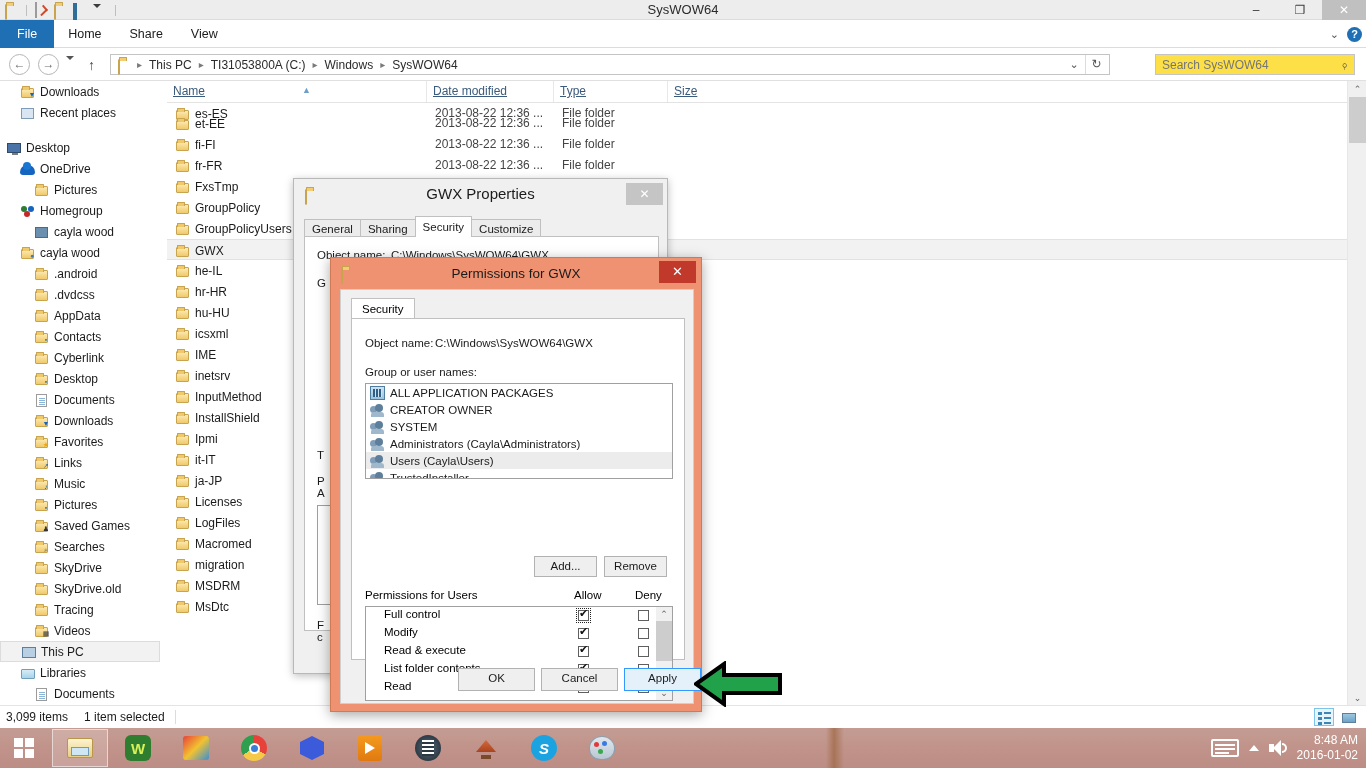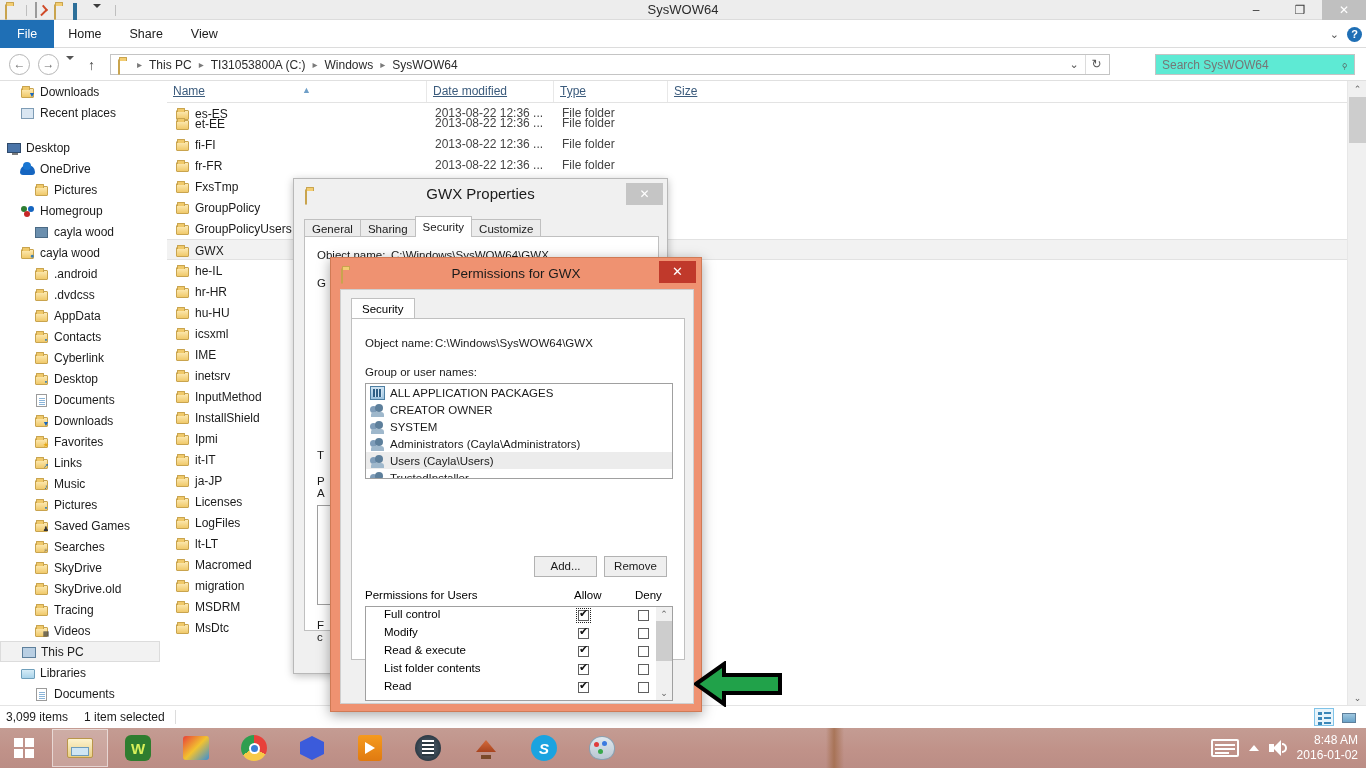--- a/index.html
+++ b/index.html
@@ -64,21 +64,21 @@
             border-top:4px solid #555; }
   #upbtn { position:absolute; left:88px; top:8px; font-size:14px; color:#444; }
   #crumbbox { position:absolute; left:110px; top:5px; width:1000px; height:21px;
               border:1px solid #c4c4c4; background:#fff; display:flex; align-items:center; padding-left:6px;}
   .crumb { font-size:12px; color:#2b2b2b; padding:0 3px; }
   .csep { color:#7a7a7a; font-size:10px; padding:0 4px; }
   #crumb-right { position:absolute; right:2px; top:0; height:19px; display:flex; align-items:center; }
   .cb { width:22px; height:19px; text-align:center; line-height:19px; color:#555; font-size:11px; }
   .cb.refresh { border-left:1px solid #dcdcdc; font-size:12px; }
   #searchbox { position:absolute; left:1155px; top:5px; width:200px; height:21px;
-               border:1px solid #c4c4c4; background:#5eead4; display:flex; align-items:center; padding:0 6px; }
+               border:1px solid #c4c4c4; background:#fde047; display:flex; align-items:center; padding:0 6px; }
   #searchbox span.ph { color:#767676; font-size:12px; flex:1; }
   .mag { color:#555; font-size:12px; transform:rotate(-45deg); display:inline-block; }
 
   
   #content { position:absolute; top:80px; left:0; width:1366px; height:625px; background:#fff;
              border-top:1px solid #e0e0e0; }
 
   
   #sidebar { position:absolute; left:0; top:0; width:160px; height:625px; overflow:hidden; }
   .navrow { height:21px; display:flex; align-items:center; font-size:12px; color:#1b1b1b;
@@ -714,28 +714,20 @@
               <span class="fold"></span>
             </span>
             <span>LogFiles</span>
           </span>
         </div>
         <div class="frow">
           <span class="f-name">
             <span class="nv-ic">
               <span class="fold"></span>
             </span>
-            <span>lt-LT</span>
-          </span>
-        </div>
-        <div class="frow">
-          <span class="f-name">
-            <span class="nv-ic">
-              <span class="fold"></span>
-            </span>
             <span>Macromed</span>
           </span>
         </div>
         <div class="frow">
           <span class="f-name">
             <span class="nv-ic">
               <span class="fold"></span>
             </span>
             <span>migration</span>
           </span>
@@ -913,20 +905,25 @@
             </div>
           </div>
         <div id="permlist-scroll">
           <div class="pl-arrow" style="top:0">⌃</div>
           <div id="permlist-thumb"></div>
           <div class="pl-arrow" style="bottom:0">⌄</div>
         </div>
       </div>
     </div>
 
+    <div id="perm-footer">
+      <div class="dlgbtn fbtn" id="btn-ok">OK</div>
+      <div class="dlgbtn fbtn" id="btn-cancel">Cancel</div>
+      <div class="dlgbtn fbtn focus" id="btn-apply">Apply</div>
+    </div>
   </div>
 </div>
 
 <div id="greenarrow">
   <svg width="88" height="46" viewBox="0 0 88 46">
     <polygon points="2,23 30,3 30,14 86,14 86,32 30,32 30,43" fill="#21a24a" stroke="#000" stroke-width="4" stroke-linejoin="miter"></polygon>
   </svg>
 </div>
 
 <div id="taskbar">

